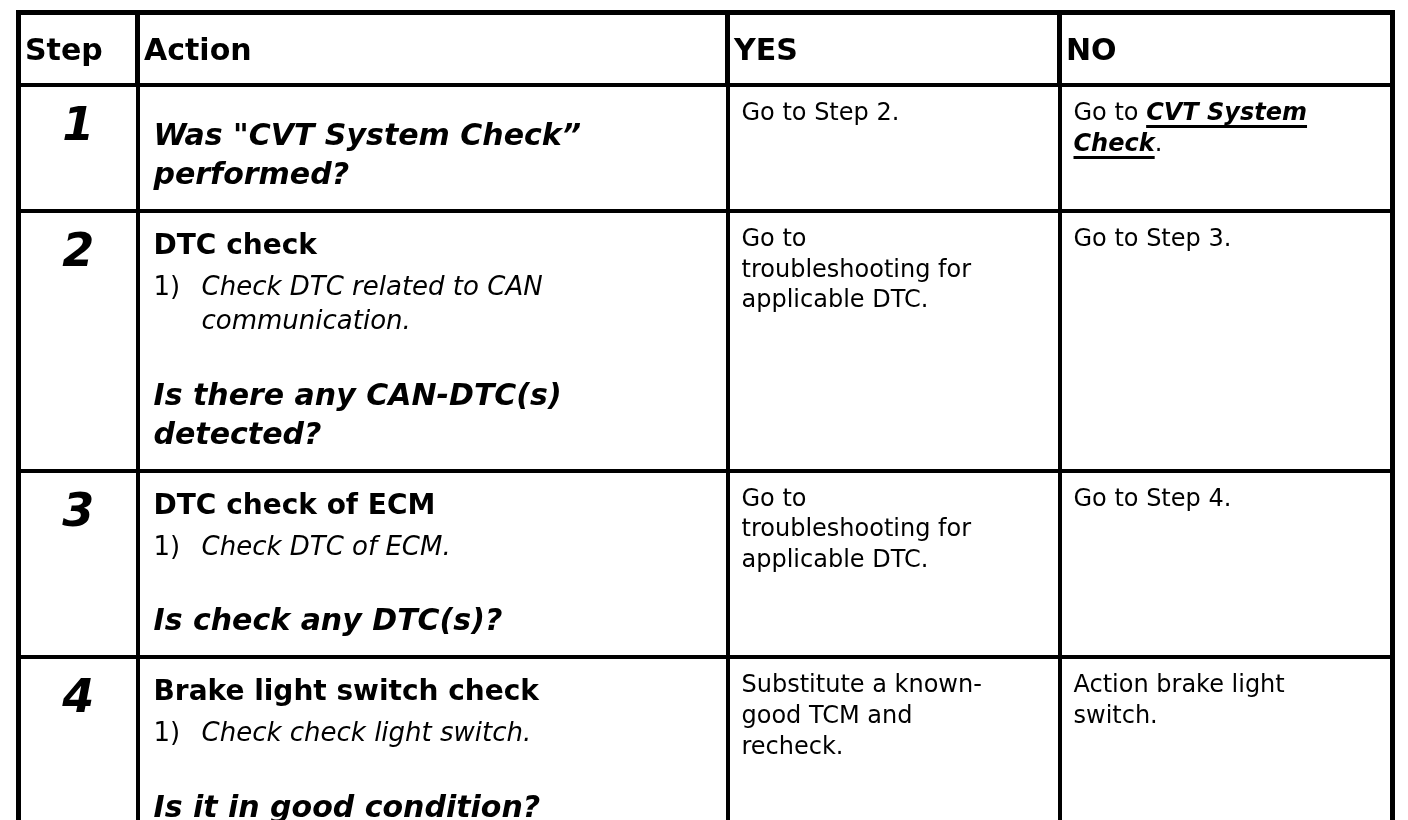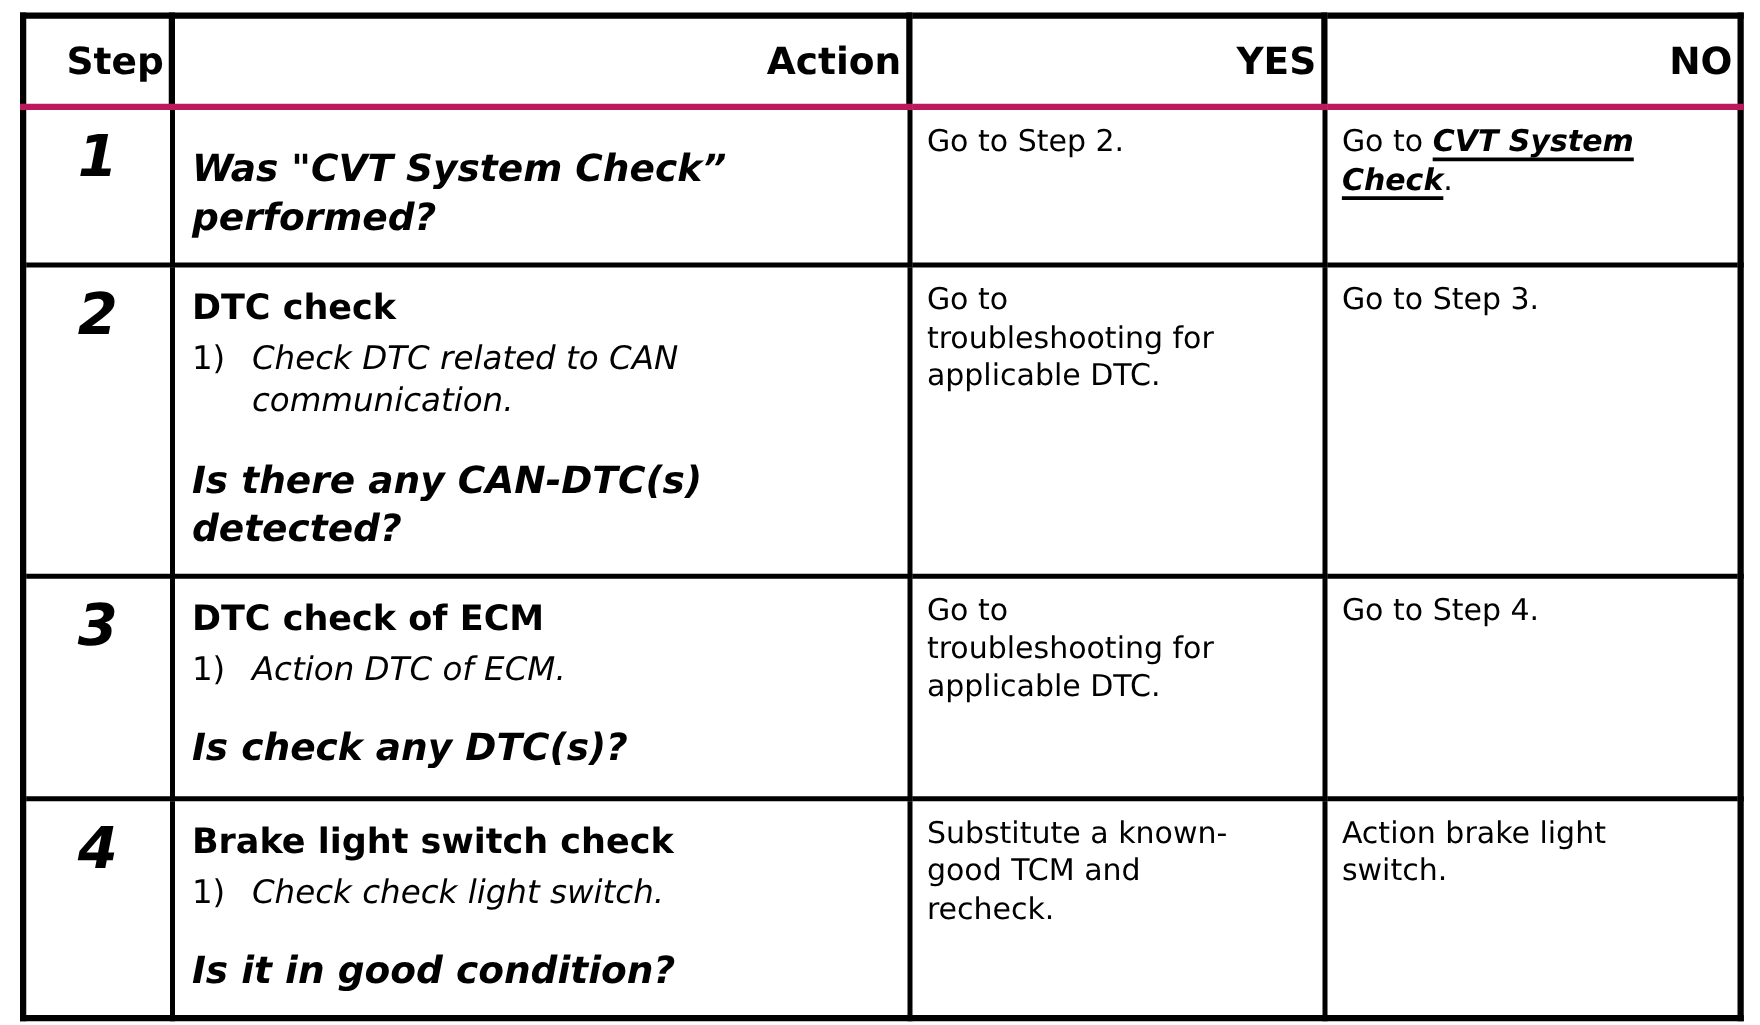--- a/index.html
+++ b/index.html
@@ -7,42 +7,42 @@
   table.trouble{
     border-collapse:collapse;
     table-layout:fixed;
     position:absolute;left:16px;top:10px;
     width:1374px;
     background:#fff;
   }
   table.trouble, table.trouble th{border:5px solid #000;}
   table.trouble td{border:4px solid #000;vertical-align:top;background:#fff;}
   table.trouble thead th{
-    border-bottom:5px solid #be185d;
+    border-bottom:3px solid #be185d;
     font-size:30px;font-weight:bold;
-    text-align:right;vertical-align:middle;
+    text-align:left;vertical-align:middle;
     padding:10px 4px;
     height:48px;
   }
   td.step-cell{
     font-size:46px;font-weight:bold;font-style:italic;
     text-align:center;
     padding-top:10px;
   }
   td.action-cell{padding:14px 16px 16px 14px;}
   .action-title{font-size:28px;font-weight:bold;line-height:1.25;}
   .action-list{display:flex;margin-top:8px;font-size:26px;line-height:1.3;}
   .list-marker{flex:none;width:48px;}
   .list-text{white-space:pre-line;font-style:italic;}
   .action-question{
     font-size:30px;font-weight:bold;font-style:italic;
     line-height:1.3;white-space:pre-line;
   }
   .q-first{margin-top:14px;}
-  .q-after{margin-top:26px;}
+  .q-after{margin-top:37px;}
   td.yn-cell{padding:10px 14px 10px 12px;}
   .cell-text{font-size:24px;line-height:1.28;white-space:pre-line;}
   .doc-link{
     font-weight:bold;font-style:italic;
     text-decoration:underline;
     text-decoration-thickness:3px;
     text-underline-offset:5px;
   }
 </style>
 </head>
@@ -101,21 +101,21 @@
         <div class="cell-text">Go to Step 3.</div>
       </td>
     </tr>
 
     <tr style="height:178px;">
       <td class="step-cell">3</td>
       <td class="action-cell">
         <div class="action-title">DTC check of ECM</div>
         <div class="action-list">
           <span class="list-marker">1)</span>
-            <span class="list-text">Action DTC of ECM.</span>
+            <span class="list-text">Check DTC of ECM.</span>
         </div>
         <div class="action-question q-after">Is check any DTC(s)?</div>
       </td>
       <td class="yn-cell">
         <div class="cell-text">Go to
 troubleshooting for
 applicable DTC.</div>
       </td>
       <td class="yn-cell">
         <div class="cell-text">Go to Step 4.</div>

